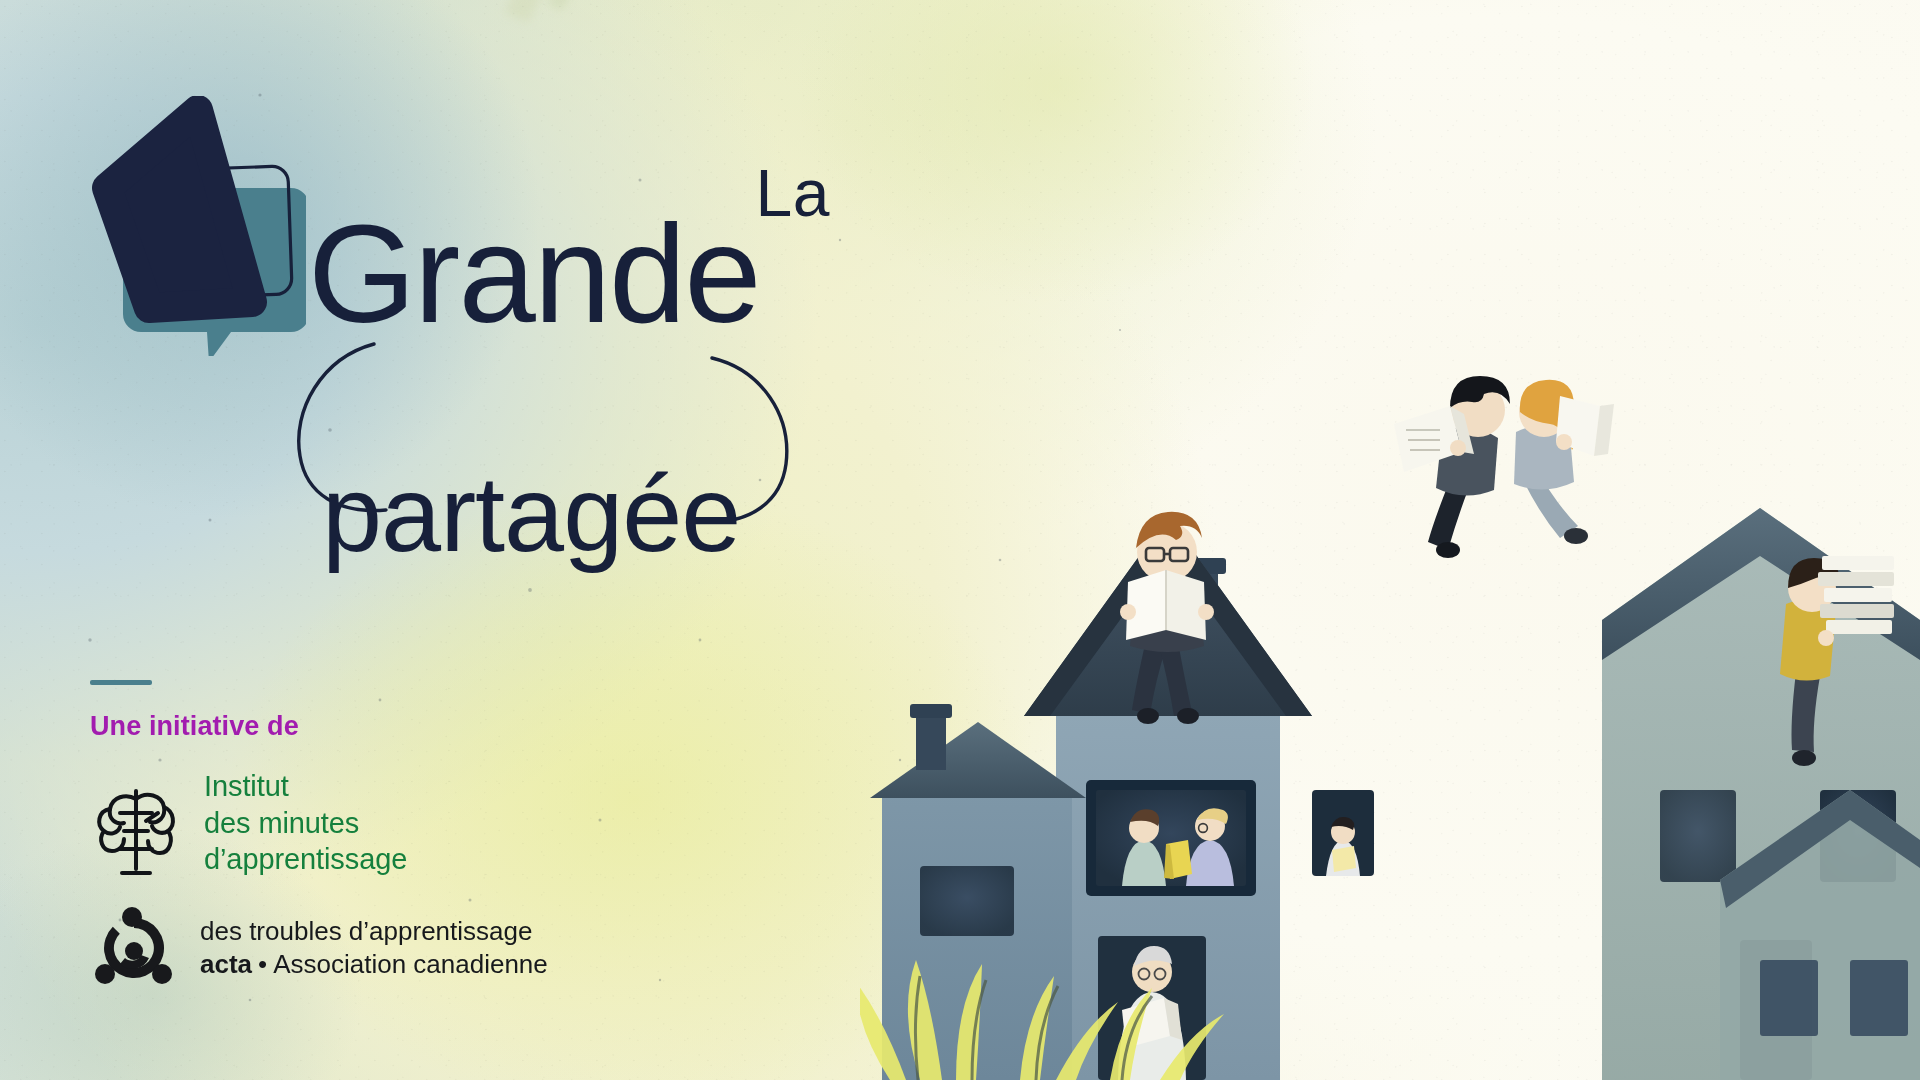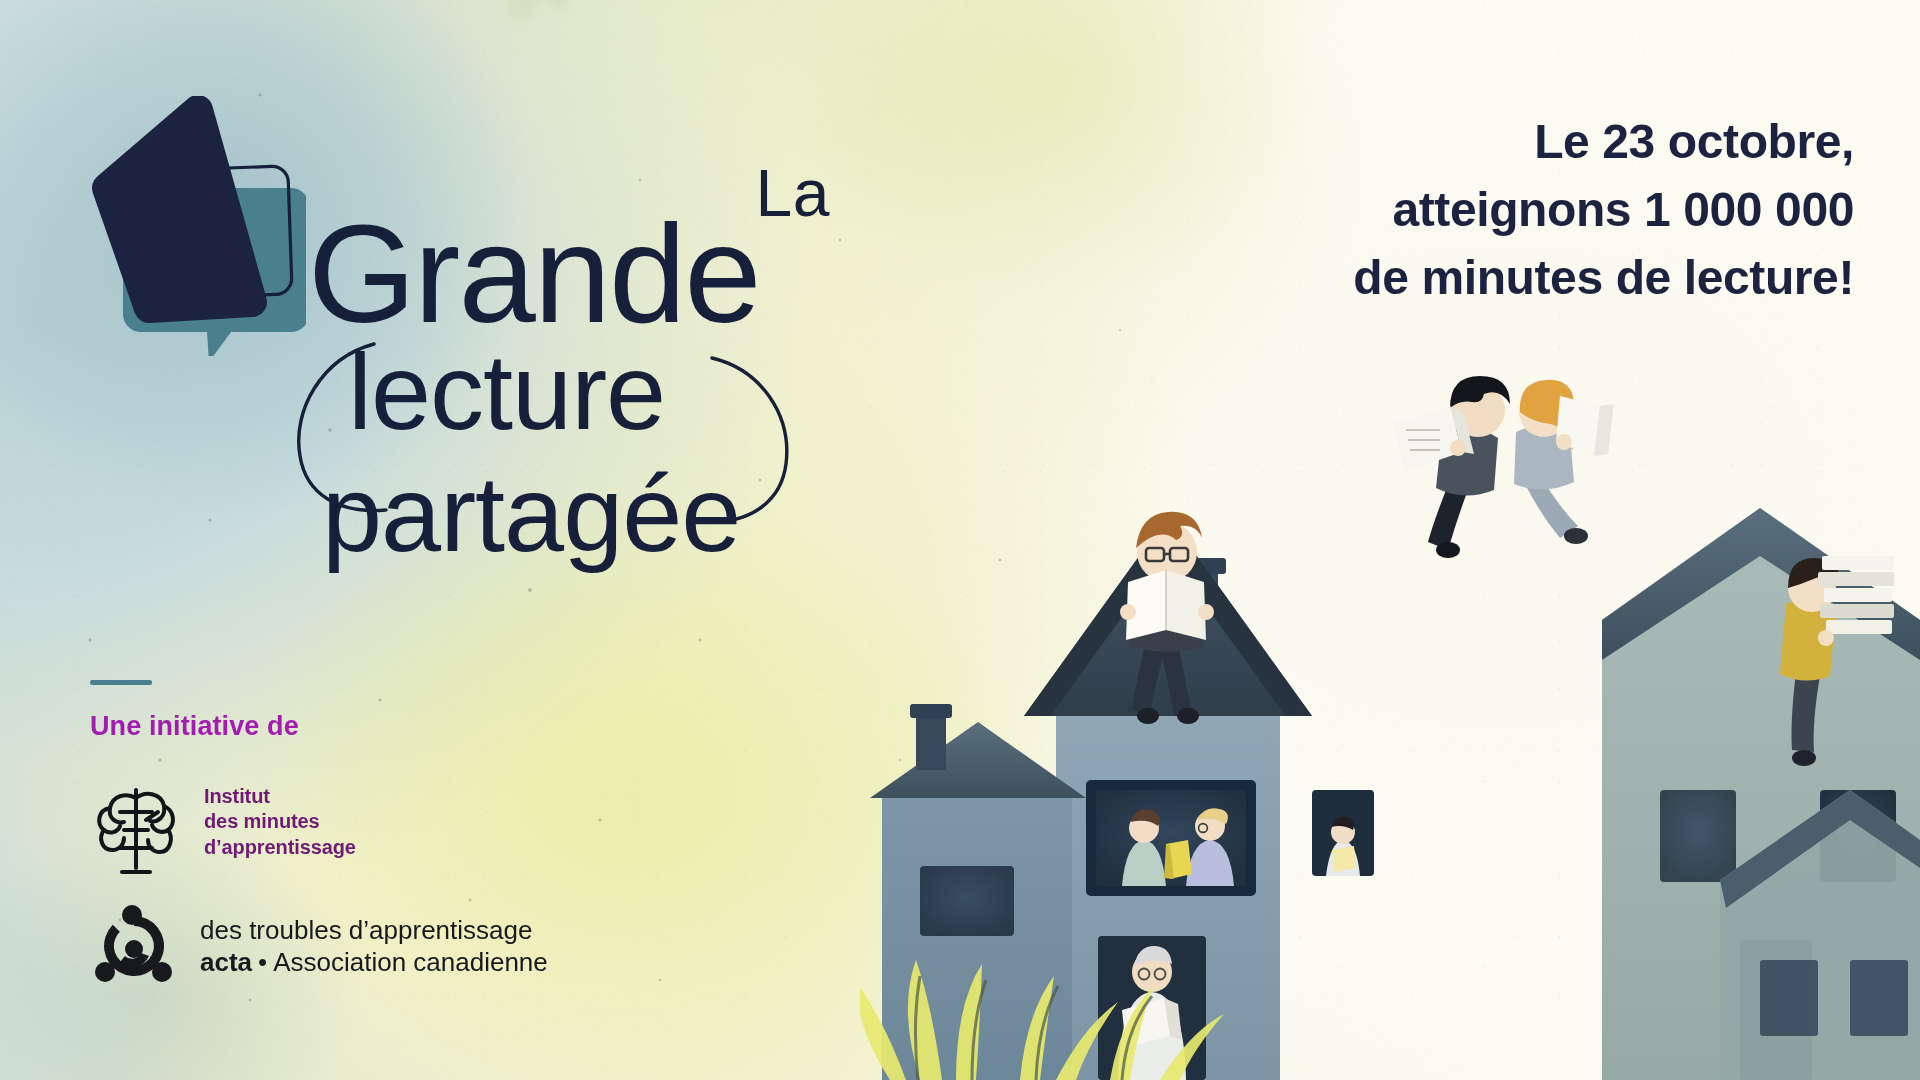--- a/index.html
+++ b/index.html
@@ -106,21 +106,21 @@
 
   
   #initiative{position:absolute;left:90px;top:680px;width:620px;}
   .rule{width:62px;height:5px;background:#4a7f8d;border-radius:2px;margin-bottom:26px;}
   .init-label{
     font-size:27px;font-weight:700;color:#a21caf;letter-spacing:.1px;margin-bottom:26px;
   }
   .partner{display:flex;align-items:center;gap:22px;margin-bottom:26px;}
   .partner-mark{flex:0 0 auto;}
   .partner-text{
-    color:#701a75;font-weight:700;font-size:20px;line-height:1.26;letter-spacing:-.1px;
+    color:#15803d;font-weight:400;font-size:29px;line-height:1.26;letter-spacing:-.1px;
   }
   .acta-text{font-weight:400;font-size:26px;line-height:1.24;color:#17191c;}
   .acta-text b{font-weight:700;}
 
   
   #illustration{position:absolute;right:0;bottom:0;width:1060px;height:760px;}
 </style>
 </head>
 <body>
 
@@ -179,29 +179,23 @@
 
   <div id="title-block">
     <svg id="paren-left" viewBox="0 0 120 200">
       <path d="M96 12 C 44 26, 14 78, 22 124 C 28 162, 60 182, 108 178" fill="none" stroke="#17203a" stroke-width="3.4" stroke-linecap="round"></path>
     </svg>
     <svg id="paren-right" viewBox="0 0 120 200">
       <path d="M20 16 C 70 28, 100 74, 94 122 C 89 160, 58 182, 12 180" fill="none" stroke="#17203a" stroke-width="3.4" stroke-linecap="round"></path>
     </svg>
     <span class="t-la">La</span>
     <span class="t-grande">Grande</span>
-    <span class="t-lecture">lecture</span>
     <span class="t-partagee">partagée</span>
   </div>
 
-  <div id="headline">
-    <span class="hl-line">Le 23 octobre,</span>
-    <span class="hl-line">atteignons 1 000 000</span>
-    <span class="hl-line">de minutes de lecture!</span>
-  </div>
 
   <div id="initiative">
     <div class="rule"></div>
     <div class="init-label">Une initiative de</div>
 
     <div class="partner">
       <svg class="partner-mark" width="92" height="108" viewBox="0 0 92 108">
         <g fill="none" stroke="#111418" stroke-width="4" stroke-linecap="round" stroke-linejoin="round">
 
           <path d="M46 22 V100"></path>

